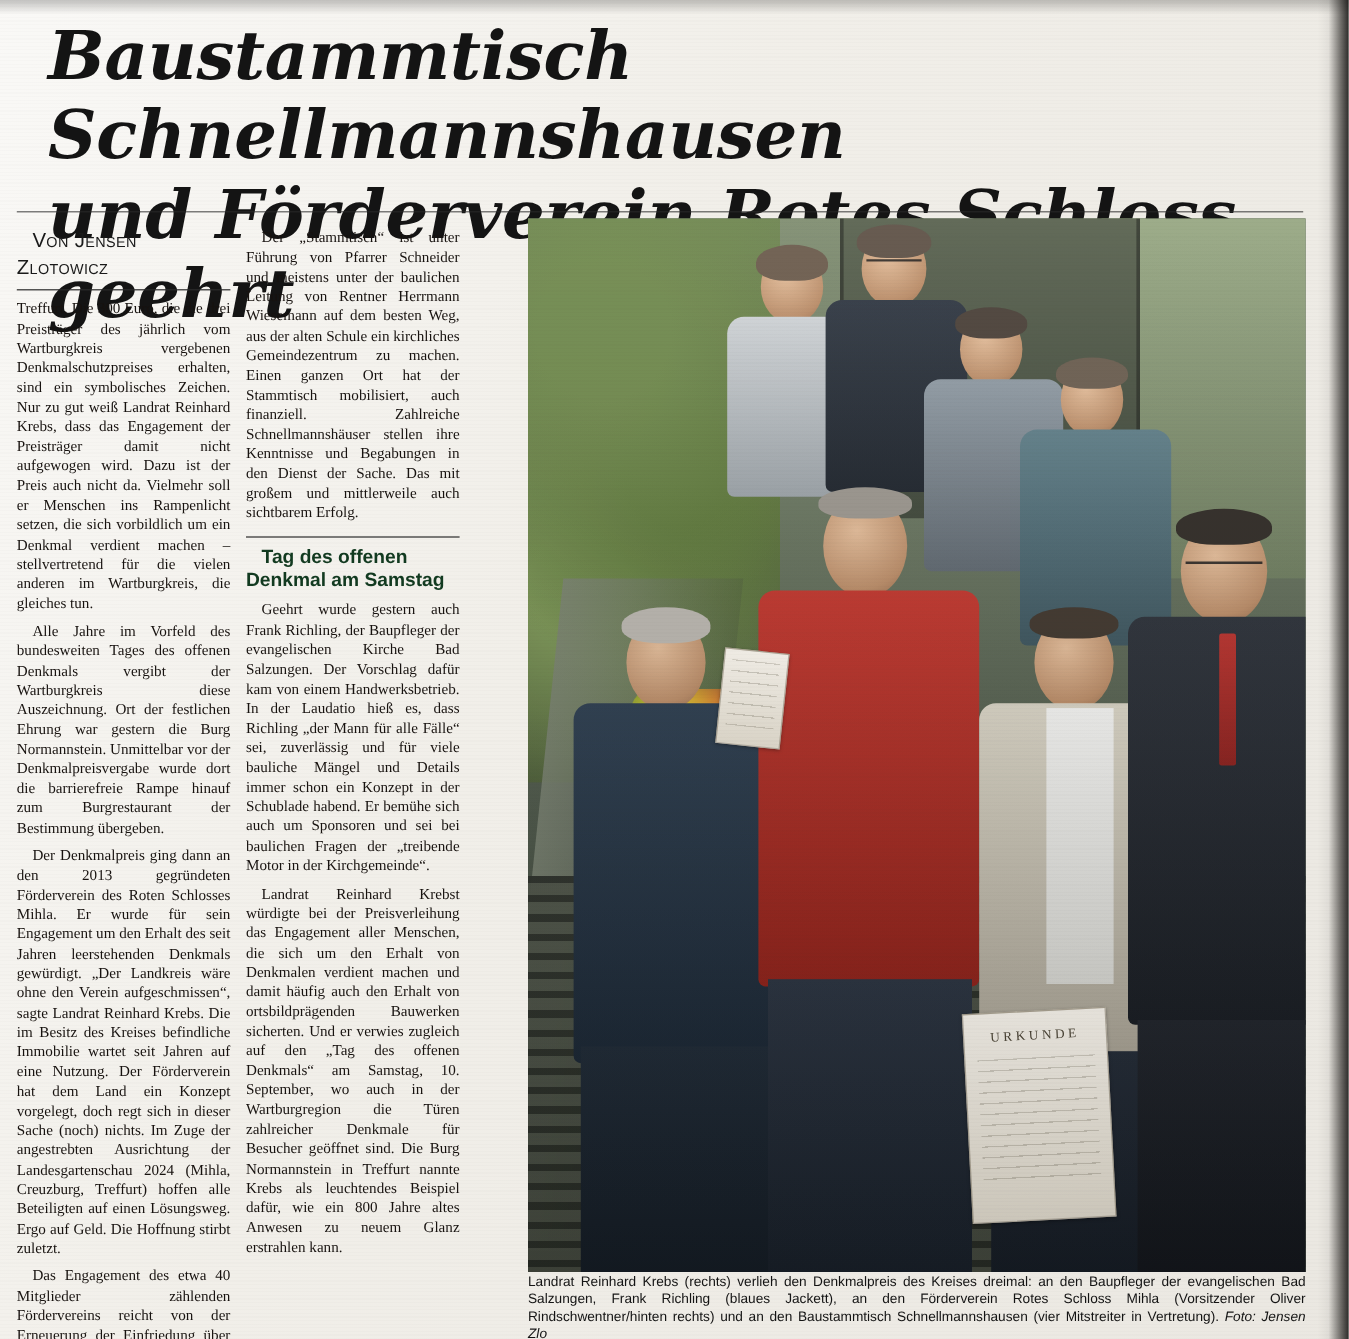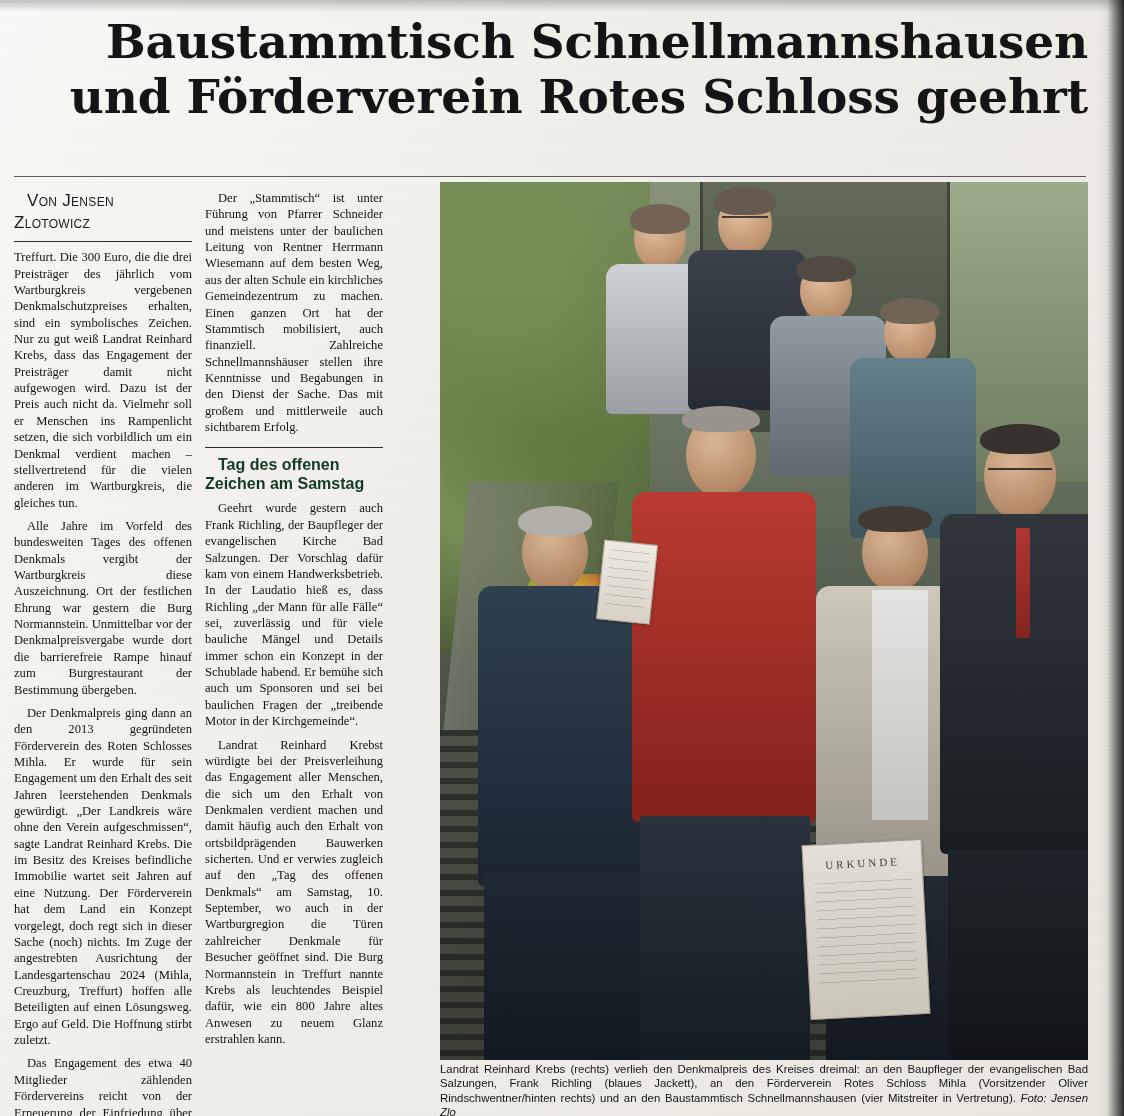--- a/index.html
+++ b/index.html
@@ -38,27 +38,28 @@
   .top-shadow {
     position: absolute; top: 0; left: 0; width: 100%; height: 12px;
     background: linear-gradient(to bottom, rgba(0,0,0,0.22), rgba(0,0,0,0));
     pointer-events: none;
   }
 
   
   .headline {
     position: absolute;
     left: 40px; top: 14px; width: 1048px;
-    text-align: right;
+    text-align: left;
     font-family: "DejaVu Serif", serif;
     font-weight: 700;
-    font-size: 47px;
+    font-size: 56px;
     line-height: 1.18;
     letter-spacing: -0.2px;
     color: #141414;
+    font-style: italic;
   }
   .headline .l1 { display: block; }
   .headline .l2 { display: block; }
 
   .subhead {
     position: absolute;
     left: 48px; top: 146px; width: 1040px;
     text-align: center;
     font-family: "Liberation Sans", sans-serif;
     font-size: 14.5px;
@@ -265,21 +266,21 @@
     <p>Alle Jahre im Vorfeld des bundesweiten Tages des offenen Denkmals vergibt der Wartburgkreis diese Auszeichnung. Ort der festlichen Ehrung war gestern die Burg Normannstein. Unmittelbar vor der Denkmalpreisvergabe wurde dort die barrierefreie Rampe hinauf zum Burgrestaurant der Bestimmung übergeben.</p>
     <p>Der Denkmalpreis ging dann an den 2013 gegründeten Förderverein des Roten Schlosses Mihla. Er wurde für sein Engagement um den Erhalt des seit Jahren leerstehenden Denkmals gewürdigt. „Der Landkreis wäre ohne den Verein aufgeschmissen“, sagte Landrat Reinhard Krebs. Die im Besitz des Kreises befindliche Immobilie wartet seit Jahren auf eine Nutzung. Der Förderverein hat dem Land ein Konzept vorgelegt, doch regt sich in dieser Sache (noch) nichts. Im Zuge der angestrebten Ausrichtung der Landesgartenschau 2024 (Mihla, Creuzburg, Treffurt) hoffen alle Beteiligten auf einen Lösungsweg. Ergo auf Geld. Die Hoffnung stirbt zuletzt.</p>
     <p>Das Engagement des etwa 40 Mitglieder zählenden Fördervereins reicht von der Erneuerung der Einfriedung über Arbeitseinsätze bis zur jährlichen Ausrichtung eines Sommerfestes zugunsten des Denkmals. Nächstes Ziel sei die Rekultivierung des Parkbereiches südlich des Hauptgebäudes, gab der Verein an.</p>
 
   </div>
 
   <div class="col col2">
     <p>Der „Stammtisch“ ist unter Führung von Pfarrer Schneider und meistens unter der baulichen Leitung von Rentner Herrmann Wiesemann auf dem besten Weg, aus der alten Schule ein kirchliches Gemeindezentrum zu machen. Einen ganzen Ort hat der Stammtisch mobilisiert, auch finanziell. Zahlreiche Schnellmannshäuser stellen ihre Kenntnisse und Begabungen in den Dienst der Sache. Das mit großem und mittlerweile auch sichtbarem Erfolg.</p>
     <div class="subsection-rule"></div>
     <p class="subsection">Tag des offenen
-Zeichen am Samstag</p>
+Denkmal am Samstag</p>
     <p>Geehrt wurde gestern auch Frank Richling, der Baupfleger der evangelischen Kirche Bad Salzungen. Der Vorschlag dafür kam von einem Handwerksbetrieb. In der Laudatio hieß es, dass Richling „der Mann für alle Fälle“ sei, zuverlässig und für viele bauliche Mängel und Details immer schon ein Konzept in der Schublade habend. Er bemühe sich auch um Sponsoren und sei bei baulichen Fragen der „treibende Motor in der Kirchgemeinde“.</p>
     <p>Landrat Reinhard Krebst würdigte bei der Preisverleihung das Engagement aller Menschen, die sich um den Erhalt von Denkmalen verdient machen und damit häufig auch den Erhalt von ortsbildprägenden Bauwerken sicherten. Und er verwies zugleich auf den „Tag des offenen Denkmals“ am Samstag, 10. September, wo auch in der Wartburgregion die Türen zahlreicher Denkmale für Besucher geöffnet sind. Die Burg Normannstein in Treffurt nannte Krebs als leuchtendes Beispiel dafür, wie ein 800 Jahre altes Anwesen zu neuem Glanz erstrahlen kann.</p>
   </div>
 
   <div class="photo">
     <div class="photo-inner">
       <div class="bg-wall"></div>
       <div class="bg-window"></div>
       <div class="bg-door"></div>
       <div class="bg-greenery"></div>

